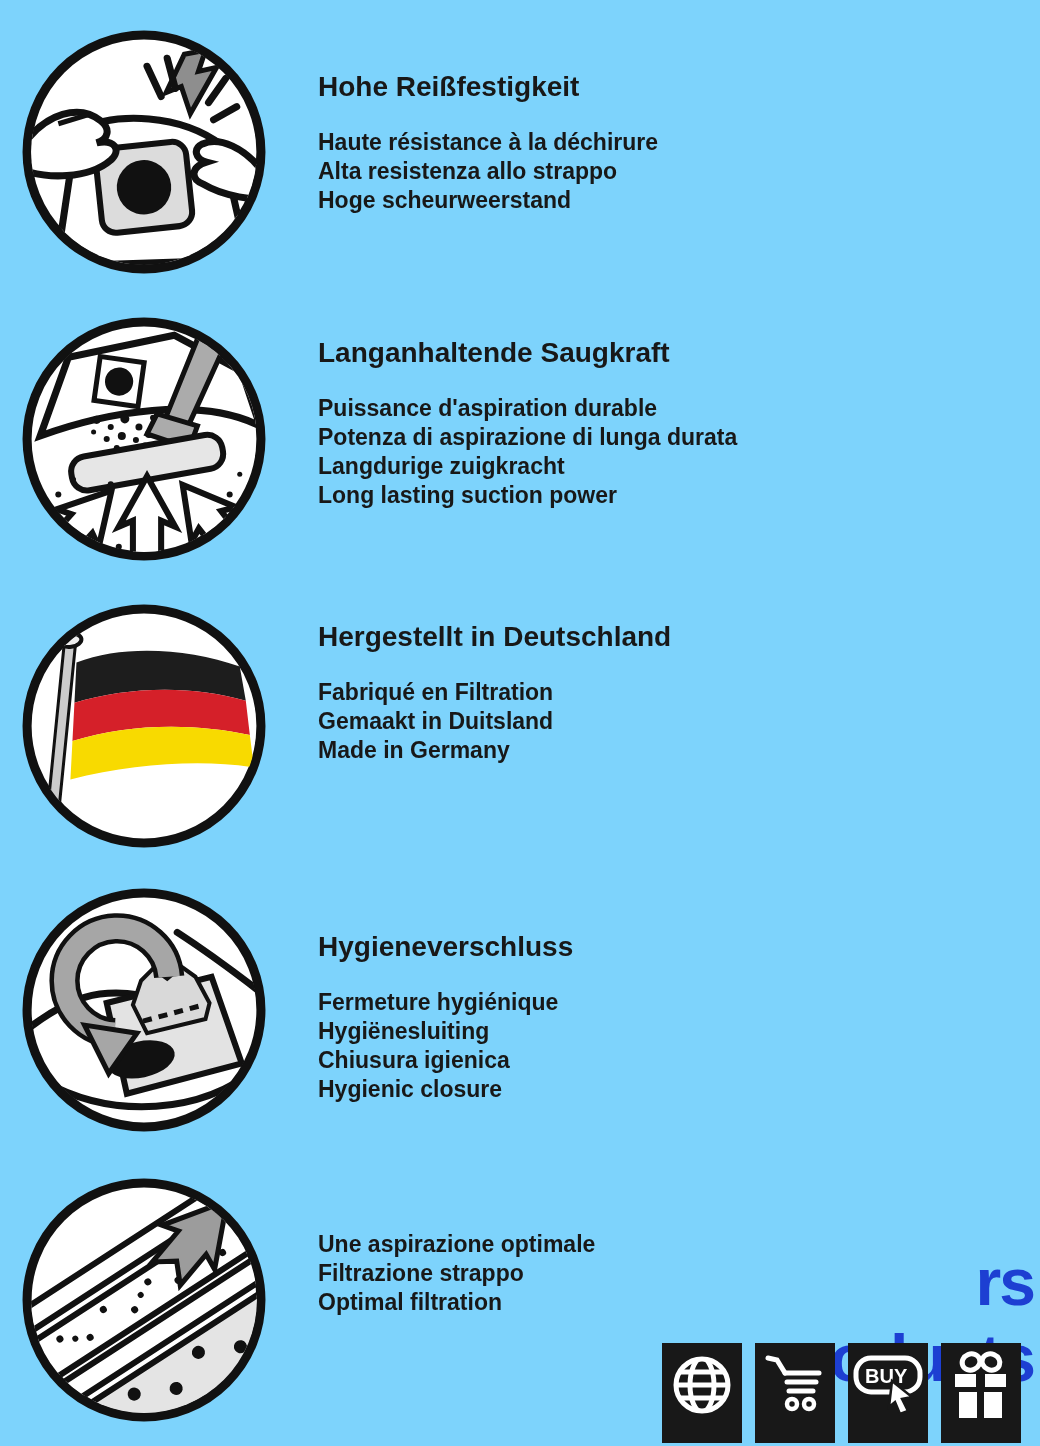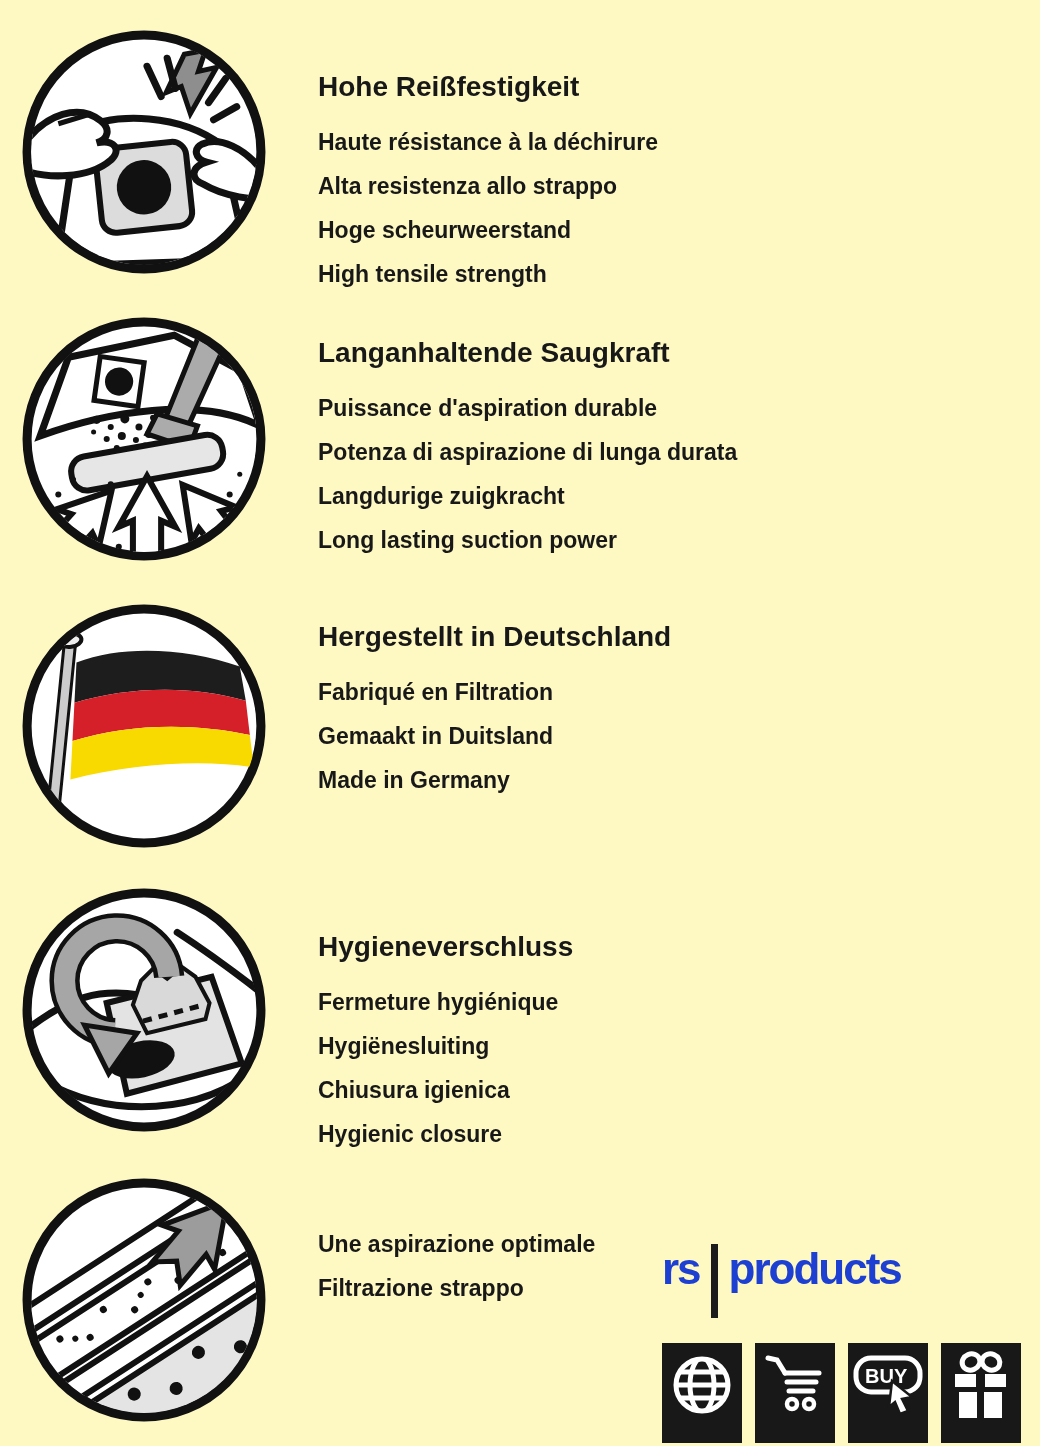--- a/index.html
+++ b/index.html
@@ -1,28 +1,28 @@
 <!DOCTYPE html>
 <html><head>
 <meta charset="utf-8">
 <style>
   html,body{margin:0;padding:0;background:#fff;}
-  .page{position:relative;width:1040px;height:1446px;background:#fef9c3;overflow:hidden;
+  .page{position:relative;width:1040px;height:1446px;background:#7dd3fc;overflow:hidden;
         font-family:"Liberation Sans","DejaVu Sans",sans-serif;color:#181818;}
   .feature{position:absolute;left:0;width:1040px;}
   .f1{top:26px}.f2{top:313px}.f3{top:600px}.f4{top:884px}.f5{top:1174px}
   .icon-wrap{position:absolute;left:18px;top:0;width:252px;height:252px;}
   .texts{position:absolute;left:318px;width:560px;}
   .t1{top:44px}.t2{top:23px}.t3{top:20px}.t4{top:46px}.t5{top:32px}
   .feature-title{font-size:28px;line-height:34px;font-weight:bold;}
   .translations{margin-top:24px;}
-  .translation{font-size:23px;line-height:29px;font-weight:bold;margin-top:15px;}
+  .translation{font-size:23px;line-height:29px;font-weight:bold;}
   .brand{position:absolute;left:662px;top:1244px;width:372px;}
-  .brand-logo{display:flex;align-items:flex-start;height:86px;color:#1d3fd2;
-              font-weight:bold;font-size:44px;letter-spacing:-2px;}
+  .brand-logo{display:flex;align-items:flex-end;height:86px;color:#1d3fd2;
+              font-weight:bold;font-size:66px;letter-spacing:-2px;flex-direction:column;}
   .brand-divider{width:7px;height:74px;background:#1c1c1c;margin:0 11px;}
   .brand-icons{display:flex;gap:13px;margin-top:13px;}
   .sq{width:80px;height:100px;background:#181818;}
   .sq svg{display:block;}
 </style>
 </head>
 <body>
 
 <div class="page">
 
@@ -48,21 +48,20 @@
           <path d="M128,40 L142,70 M148,32 L156,62 M206,52 L189,76 M217,80 L194,93" fill="none" stroke="#111" stroke-width="7" stroke-linecap="round"></path>
         </g>
       </svg>
     </div>
     <div class="texts t1">
       <div class="feature-title">Hohe Reißfestigkeit</div>
       <div class="translations">
         <div class="translation">Haute résistance à la déchirure</div>
         <div class="translation">Alta resistenza allo strappo</div>
         <div class="translation">Hoge scheurweerstand</div>
-        <div class="translation">High tensile strength</div>
       </div>
     </div>
   </div>
 
   <div class="feature f2">
     <div class="icon-wrap">
       <svg width="252" height="252" viewBox="0 0 250 250">
         <defs>
           <clipPath id="c2">
               <circle cx="125" cy="125" r="112"></circle>
@@ -239,20 +238,21 @@
           <g transform="translate(178,62) rotate(40)">
             <path d="M-18,48 L-18,8 L-34,14 L0,-46 L34,14 L18,8 L18,48 L0,32 Z" fill="#9c9c9c" stroke="#111" stroke-width="5"></path>
           </g>
         </g>
       </svg>
     </div>
     <div class="texts t5">
       <div class="translations">
         <div class="translation">Une aspirazione optimale</div>
         <div class="translation">Filtrazione strappo</div>
+        <div class="translation">Optimal filtration</div>
       </div>
     </div>
   </div>
 
   <div class="brand">
     <div class="brand-logo">
       <span>rs</span>
       <span class="brand-divider"></span>
       <span>products</span>
     </div>

